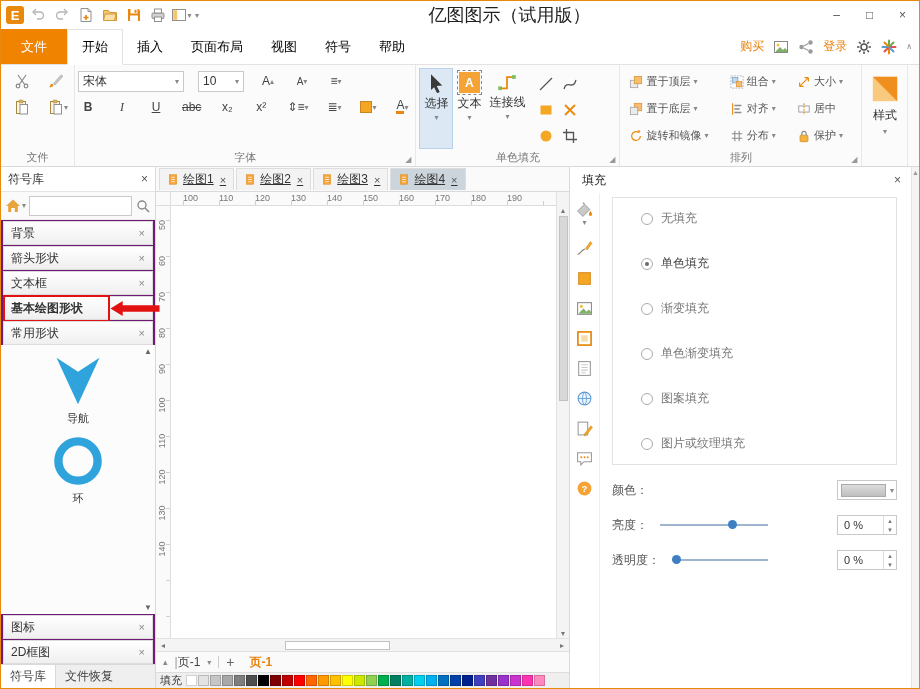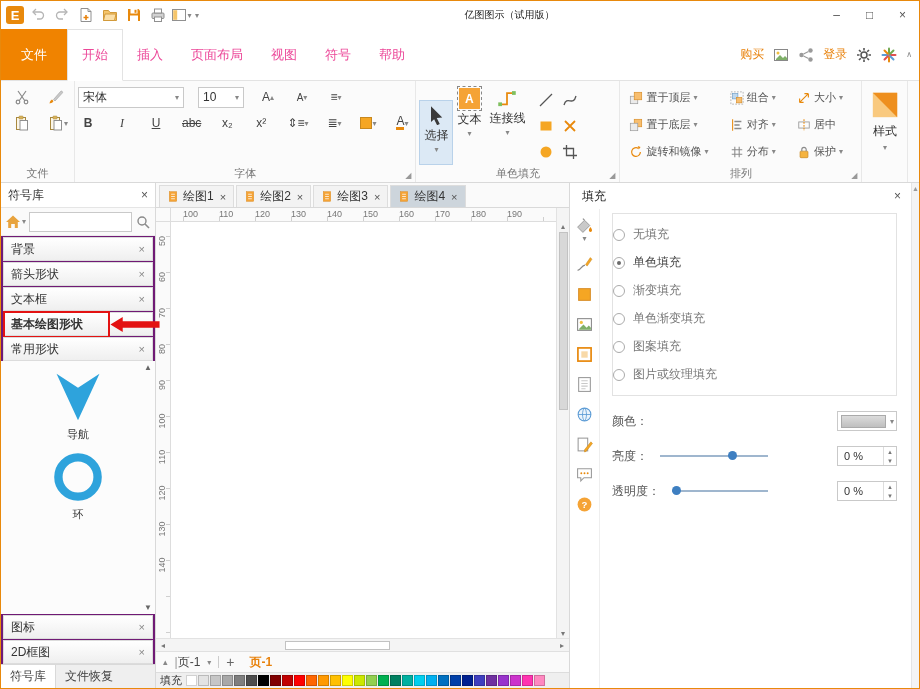--- a/index.html
+++ b/index.html
@@ -6,28 +6,28 @@
   html,body { width:920px; height:689px; overflow:hidden;
     font-family:"Liberation Sans","DejaVu Sans",sans-serif; font-size:12px; color:#333; background:#fff; }
   .window { width:920px; height:689px; border:1px solid #E8890C; display:flex; flex-direction:column; background:#fff; }
 
   
   .titlebar { flex:0 0 28px; display:flex; align-items:center; padding-left:5px; background:#fff; }
   .qat { display:flex; align-items:center; gap:3px; }
   .qat .qbtn { width:21px; height:21px; display:flex; align-items:center; justify-content:center; color:#B5B5B5; }
   .logo { width:18px; height:18px; background:#E8890C; border-radius:3px; color:#fff; font-weight:bold; font-size:13px;
     display:flex; align-items:center; justify-content:center; }
-  .title { flex:1; text-align:center; font-size:10px; color:#222; }
+  .title { flex:1; text-align:center; font-size:18px; color:#222; }
   .win-controls { display:flex; height:28px; }
   .win-btn { width:33px; display:flex; align-items:center; justify-content:center; color:#555; font-size:12px; }
 
   
   .menubar { flex:0 0 32px; display:flex; align-items:stretch; border-bottom:1px solid #E3E3E3; background:#fff; }
   .tab-file { background:#F08300; color:#fff; padding:0 20px; display:flex; align-items:center; font-size:13px; }
-  .tab { padding:16px 14px; display:flex; align-items:center; font-size:13px; color:#ec4899; }
+  .tab { padding:8px 14px; display:flex; align-items:center; font-size:13px; color:#000000; }
   .tab.active { background:#fff; border:1px solid #E3E3E3; border-bottom-color:#fff; margin-bottom:-1px; }
   .menubar-right { margin-left:auto; display:flex; align-items:center; gap:9px; padding-right:7px; }
   .olink { color:#E8820C; font-size:12px; }
   .mb-ic { width:16px; height:16px; }
 
   
   .ribbon { flex:0 0 100px; display:flex; background:#FBFBFB; border-bottom:1px solid #D9D9D9; }
   .rgroup { display:flex; flex-direction:column; border-right:1px solid #E8E8E8; padding:3px 3px 0; }
   .rcontent { flex:1; }
   .rlabel { height:17px; font-size:11px; color:#777; display:flex; align-items:center; justify-content:center; position:relative; }
@@ -36,21 +36,21 @@
   .tbtn { min-width:20px; height:22px; display:flex; align-items:center; justify-content:center; color:#444; padding:0 2px; }
   .combo { height:21px; border:1px solid #C9C9C9; background:#fff; display:flex; align-items:center; padding:0 4px; font-size:12px; }
   .combo .car { margin-left:auto; }
   .car { color:#888; font-size:8px; }
   .b { font-weight:bold; } .i { font-style:italic; font-family:"Liberation Serif",serif; }
   .u { text-decoration:underline; } .st { text-decoration:line-through; }
   .ic { width:16px; height:16px; display:block; }
   .vtool { display:flex; flex-direction:column; align-items:center; padding:4px 4px 0; font-size:12px; color:#333; }
   .vtool .cap { margin-top:2px; white-space:nowrap; }
   .vtool .car { margin-top:1px; }
-  .vtool.sel { background:#DCE9F5; border:1px solid #B9D2EA;margin-top:16px; }
+  .vtool.sel { background:#DCE9F5; border:1px solid #B9D2EA; }
   .text-swatch { width:21px; height:21px; background:#F5A335; color:#fff; font-weight:bold; display:flex; align-items:center;
     justify-content:center; outline:1px dashed #888; outline-offset:1px; }
   .tool-grid { display:grid; grid-template-columns:24px 24px; grid-auto-rows:26px; align-content:start; padding-top:3px; margin-left:5px; }
   .tool-grid .cell { display:flex; align-items:center; justify-content:center; }
   .arr-grid { display:grid; grid-template-columns:auto auto auto; grid-auto-rows:27px; align-content:start; }
   .ai { display:flex; align-items:center; gap:3px; padding:0 6px; font-size:11px; color:#555; white-space:nowrap; }
   .ic-s { width:14px; height:14px; display:block; }
   .bigbtn { display:flex; flex-direction:column; align-items:center; padding-top:6px; gap:3px; font-size:12px; color:#333; }
   .ic-b { width:30px; height:30px; display:block; }
 
@@ -76,21 +76,21 @@
   .shape-cell { display:flex; flex-direction:column; align-items:center; }
   .shape-label { font-size:11px; color:#333; margin-top:2px; }
   .shapes-scroll { position:absolute; right:1px; top:2px; bottom:2px; width:12px; display:flex; flex-direction:column;
     justify-content:space-between; align-items:center; font-size:8px; color:#666; }
   .pfoot { flex:0 0 24px; display:flex; border-top:1px solid #D9D9D9; background:#EFEFEF; }
   .ftab { padding:0 9px; display:flex; align-items:center; font-size:12px; color:#444; }
   .ftab.active { background:#fff; border-right:1px solid #D9D9D9; }
 
   
   .center { flex:1; display:flex; flex-direction:column; min-width:0; background:#F2F2F2; }
-  .doc-tabs { flex:0 0 25px; display:flex; align-items:flex-end; gap:2px; padding-left:3px; background:#FAFAFA; border-bottom:1px solid #D9D9D9; }
+  .doc-tabs { flex:0 0 25px; display:flex; align-items:center; gap:2px; padding-left:3px; background:#FAFAFA; border-bottom:1px solid #D9D9D9;text-decoration:underline; }
   .doc-tab { height:22px; display:flex; align-items:center; gap:4px; padding:0 7px; background:#F3F3F3;
     border:1px solid #DDD; border-bottom:none; font-size:12px; color:#333; }
   .doc-tab.active { background:#CDD5DC; }
   .doc-tab .close-x { margin-left:2px; font-size:11px; }
   .canvas-wrap { flex:1; min-height:0; display:flex; flex-direction:column; }
   .ruler-row { flex:0 0 14px; display:flex; }
   .corner { width:15px; background:#FAFAFA; border-right:1px solid #DDD; border-bottom:1px solid #DDD; }
   .h-ruler { flex:1; position:relative; background:#FAFAFA; border-bottom:1px solid #DDD; overflow:hidden;
     background-image:repeating-linear-gradient(90deg,#CFCFCF 0 1px,transparent 1px 36px);
     background-size:100% 4px; background-position:12px 100%; background-repeat:no-repeat; }
@@ -117,21 +117,21 @@
   .swatch { width:11px; height:11px; border:1px solid rgba(0,0,0,.18); }
 
   
   .right-region { width:342px; flex:0 0 342px; display:flex; flex-direction:column; border-left:1px solid #D9D9D9; background:#fff; }
   .fill-header { flex:0 0 26px; display:flex; align-items:center; padding:0 10px 0 12px; font-size:12px; color:#222; }
   .fill-body { flex:1; min-height:0; display:flex; }
   .tool-strip { width:30px; flex:0 0 30px; display:flex; flex-direction:column; align-items:center; gap:13px; padding-top:8px; border-right:1px solid #EEE; }
   .ts-ic { width:17px; height:17px; display:block; }
   .ts-item { display:flex; flex-direction:column; align-items:center; }
   .fill-content { flex:1; padding:4px 14px 0 12px; }
-  .options-box { border:1px solid #E2E2E2; padding:12px 0; display:flex; flex-direction:column; gap:11px; }
+  .options-box { border:1px solid #E2E2E2; padding:12px 28px; display:flex; flex-direction:column; gap:28px; }
   .radio-row { display:flex; align-items:center; gap:8px; font-size:12px; color:#777; }
   .radio { width:12px; height:12px; border:1px solid #ABABAB; border-radius:50%; background:#fff; position:relative; flex:0 0 12px; }
   .radio.checked::after { content:""; position:absolute; inset:3px; border-radius:50%; background:#6B6B6B; }
   .radio-row.sel { color:#444; }
   .prop-row { display:flex; align-items:center; margin-top:15px; font-size:12px; color:#555; }
   .color-dd { margin-left:auto; width:60px; height:20px; border:1px solid #C9C9C9; display:flex; align-items:center; padding-right:2px; }
   .color-chip { flex:1; height:13px; margin:0 4px 0 3px; background:linear-gradient(#DCDCDC,#BFBFBF); border:1px solid #AAA; }
   .slider { position:relative; width:108px; height:2px; background:#9FB6CE; margin-left:12px; }
   .knob { position:absolute; top:-4px; width:9px; height:9px; border-radius:50%; background:#3E7FC1; }
   .spin { margin-left:auto; width:60px; height:20px; border:1px solid #C9C9C9; position:relative; display:flex; align-items:center;

